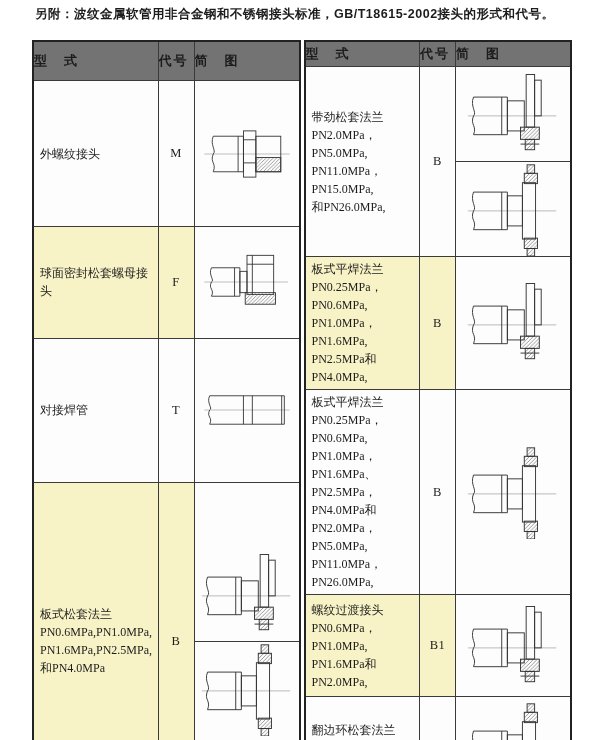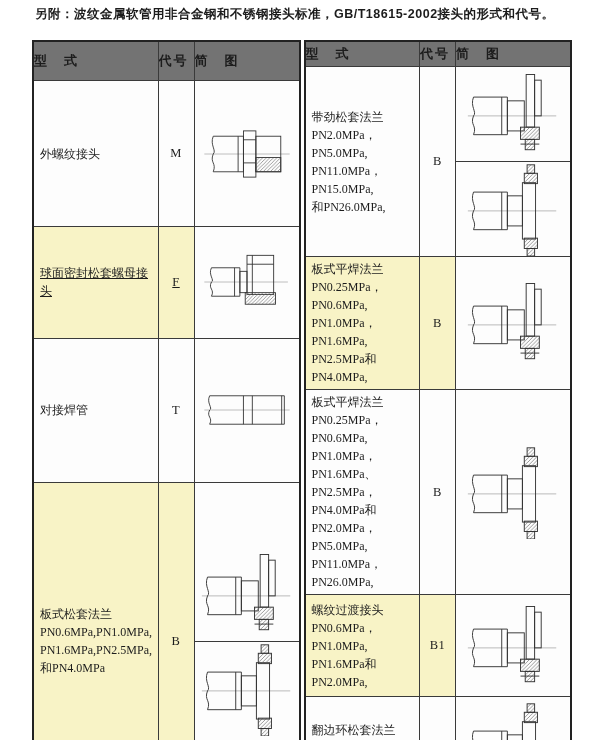--- a/index.html
+++ b/index.html
@@ -76,21 +76,21 @@
                 <line x1="40" y1="16" x2="40" y2="56" style="fill:none;stroke:#333;stroke-width:1"></line>
     <rect x="46" y="10" width="14" height="52" style="fill:none;stroke:#333;stroke-width:1"></rect>
                 <line x1="46" y1="20" x2="60" y2="20" style="fill:none;stroke:#333;stroke-width:1"></line>
                 <line x1="46" y1="46" x2="60" y2="46" style="fill:none;stroke:#333;stroke-width:1"></line>
     <rect x="60" y="16" width="28" height="40" style="fill:none;stroke:#333;stroke-width:1"></rect>
     <rect x="60" y="40" width="28" height="16" fill="url(#h1)" style="stroke:#333;stroke-width:1"></rect>
               </svg>
             </div>
           </td>
     </tr>
-    <tr class="hl" style="height:71px;text-decoration:underline;">
+    <tr class="hl" style="height:71px;">
       <td class="type">球面密封松套螺母接头</td>
       <td class="code">F</td>
       <td class="diag">
             <div class="diag-box">
               <svg class="d-sm" viewBox="0 0 100 72">
                 <defs>
                   <pattern id="h2" patternUnits="userSpaceOnUse" width="4" height="4">
     <path d="M0,4 L4,0" style="stroke:#666;stroke-width:0.7"></path>
                   </pattern>
                 </defs>

